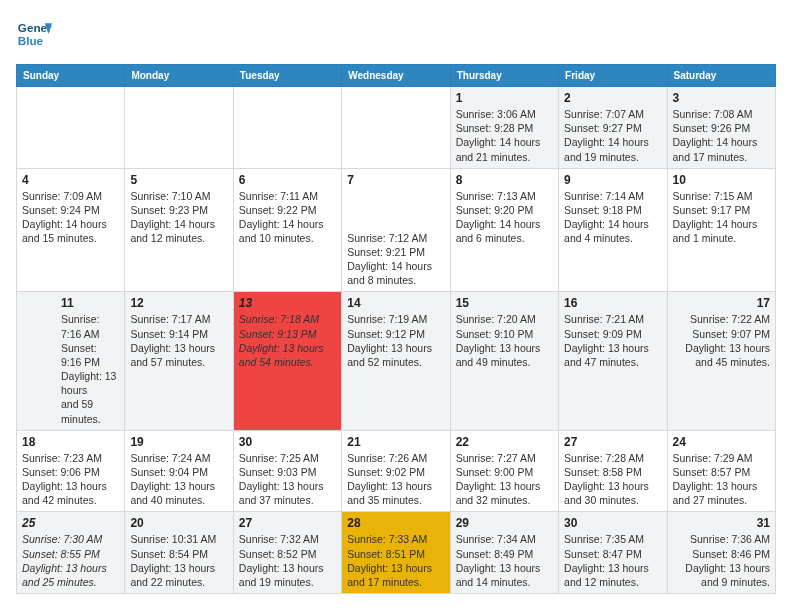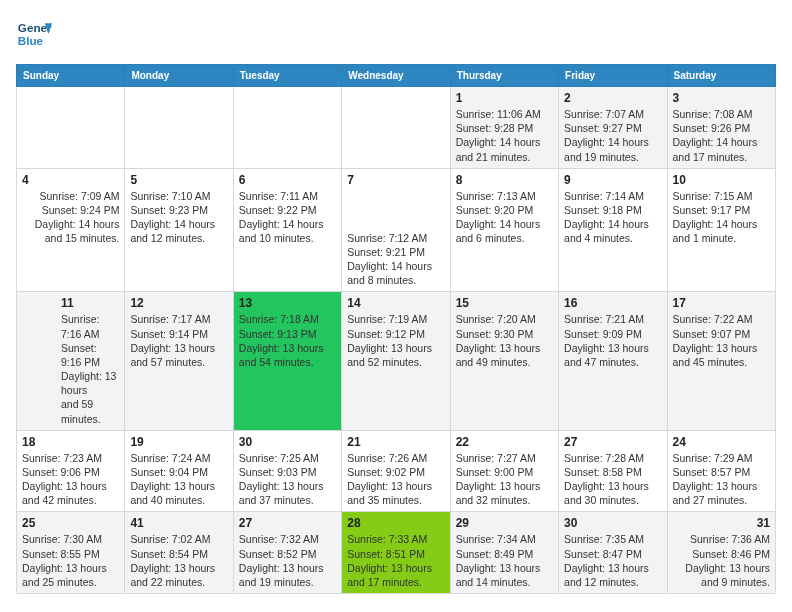--- a/index.html
+++ b/index.html
@@ -112,21 +112,21 @@
       </tr>
   </thead>
   <tbody id="calendar-body">
   <tr class="row-odd">
         <td class="empty-cell"></td>
         <td class="empty-cell"></td>
         <td class="empty-cell"></td>
         <td class="empty-cell"></td>
         <td style="background: rgb(242, 243, 244);">
           <span class="day-number">1</span>
-          <div class="day-info" style="white-space: pre-line;">Sunrise: 11:06 AM
+          <div class="day-info" style="white-space: pre-line;">Sunrise: 3:06 AM
 Sunset: 9:28 PM
 Daylight: 14 hours
 and 21 minutes.</div>
         </td>
         <td style="background: rgb(242, 243, 244);">
           <span class="day-number">2</span>
           <div class="day-info" style="white-space: pre-line;">Sunrise: 7:07 AM
 Sunset: 9:27 PM
 Daylight: 14 hours
 and 19 minutes.</div>
@@ -135,21 +135,21 @@
           <span class="day-number">3</span>
           <div class="day-info" style="white-space: pre-line;">Sunrise: 7:08 AM
 Sunset: 9:26 PM
 Daylight: 14 hours
 and 17 minutes.</div>
         </td>
       </tr>
       <tr class="row-even">
         <td style="background: rgb(255, 255, 255);">
           <span class="day-number">4</span>
-          <div class="day-info" style="white-space: pre-line; text-align: right;">Sunrise: 7:09 AM
+          <div class="day-info" style="white-space: pre-line;">Sunrise: 7:09 AM
 Sunset: 9:24 PM
 Daylight: 14 hours
 and 15 minutes.</div>
         </td>
         <td style="background: rgb(255, 255, 255);">
           <span class="day-number">5</span>
           <div class="day-info" style="white-space: pre-line;">Sunrise: 7:10 AM
 Sunset: 9:23 PM
 Daylight: 14 hours
 and 12 minutes.</div>
@@ -198,49 +198,49 @@
 Daylight: 13 hours
 and 59 minutes.</div>
         </td>
         <td style="background: rgb(242, 243, 244);">
           <span class="day-number">12</span>
           <div class="day-info" style="white-space: pre-line;">Sunrise: 7:17 AM
 Sunset: 9:14 PM
 Daylight: 13 hours
 and 57 minutes.</div>
         </td>
-        <td style="background: #22c55e;">
+        <td style="background: #ef4444; font-style: italic;">
           <span class="day-number">13</span>
           <div class="day-info" style="white-space: pre-line;">Sunrise: 7:18 AM
 Sunset: 9:13 PM
 Daylight: 13 hours
 and 54 minutes.</div>
         </td>
         <td style="background: rgb(242, 243, 244);">
           <span class="day-number">14</span>
           <div class="day-info" style="white-space: pre-line;">Sunrise: 7:19 AM
 Sunset: 9:12 PM
 Daylight: 13 hours
 and 52 minutes.</div>
         </td>
         <td style="background: rgb(242, 243, 244);">
           <span class="day-number">15</span>
           <div class="day-info" style="white-space: pre-line;">Sunrise: 7:20 AM
-Sunset: 9:30 PM
+Sunset: 9:10 PM
 Daylight: 13 hours
 and 49 minutes.</div>
         </td>
         <td style="background: rgb(242, 243, 244);">
           <span class="day-number">16</span>
           <div class="day-info" style="white-space: pre-line;">Sunrise: 7:21 AM
 Sunset: 9:09 PM
 Daylight: 13 hours
 and 47 minutes.</div>
         </td>
-        <td style="background: rgb(242, 243, 244);">
+        <td style="background: rgb(242, 243, 244); text-align: right;">
           <span class="day-number">17</span>
           <div class="day-info" style="white-space: pre-line;">Sunrise: 7:22 AM
 Sunset: 9:07 PM
 Daylight: 13 hours
 and 45 minutes.</div>
         </td>
       </tr>
       <tr class="row-even">
         <td style="background: rgb(255, 255, 255);">
           <span class="day-number">18</span>
@@ -286,42 +286,42 @@
         </td>
         <td style="background: rgb(255, 255, 255);">
           <span class="day-number">24</span>
           <div class="day-info" style="white-space: pre-line;">Sunrise: 7:29 AM
 Sunset: 8:57 PM
 Daylight: 13 hours
 and 27 minutes.</div>
         </td>
       </tr>
       <tr class="row-odd">
-        <td style="background: rgb(242, 243, 244);">
+        <td style="background: rgb(242, 243, 244); font-style: italic;">
           <span class="day-number">25</span>
           <div class="day-info" style="white-space: pre-line;">Sunrise: 7:30 AM
 Sunset: 8:55 PM
 Daylight: 13 hours
 and 25 minutes.</div>
         </td>
         <td style="background: rgb(242, 243, 244);">
-          <span class="day-number">41</span>
-          <div class="day-info" style="white-space: pre-line;">Sunrise: 7:02 AM
+          <span class="day-number">20</span>
+          <div class="day-info" style="white-space: pre-line;">Sunrise: 10:31 AM
 Sunset: 8:54 PM
 Daylight: 13 hours
 and 22 minutes.</div>
         </td>
         <td style="background: rgb(242, 243, 244);">
           <span class="day-number">27</span>
           <div class="day-info" style="white-space: pre-line;">Sunrise: 7:32 AM
 Sunset: 8:52 PM
 Daylight: 13 hours
 and 19 minutes.</div>
         </td>
-        <td style="background: #84cc16;">
+        <td style="background: #eab308;">
           <span class="day-number">28</span>
           <div class="day-info" style="white-space: pre-line;">Sunrise: 7:33 AM
 Sunset: 8:51 PM
 Daylight: 13 hours
 and 17 minutes.</div>
         </td>
         <td style="background: rgb(242, 243, 244);">
           <span class="day-number">29</span>
           <div class="day-info" style="white-space: pre-line;">Sunrise: 7:34 AM
 Sunset: 8:49 PM

